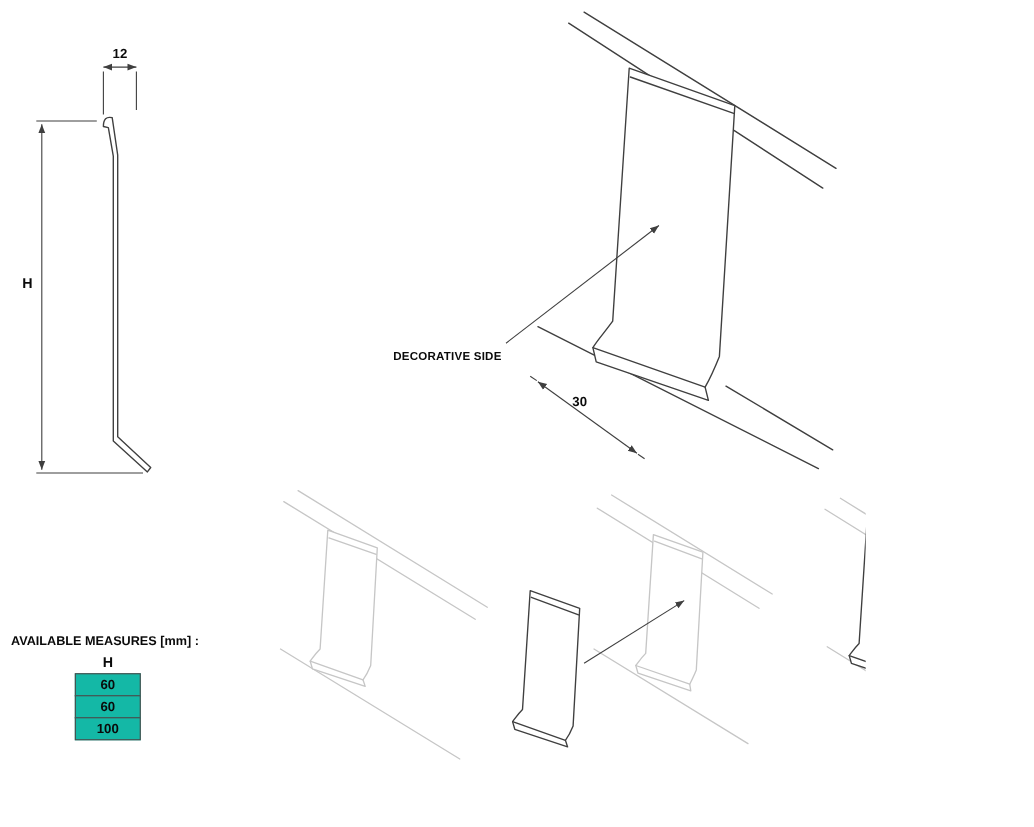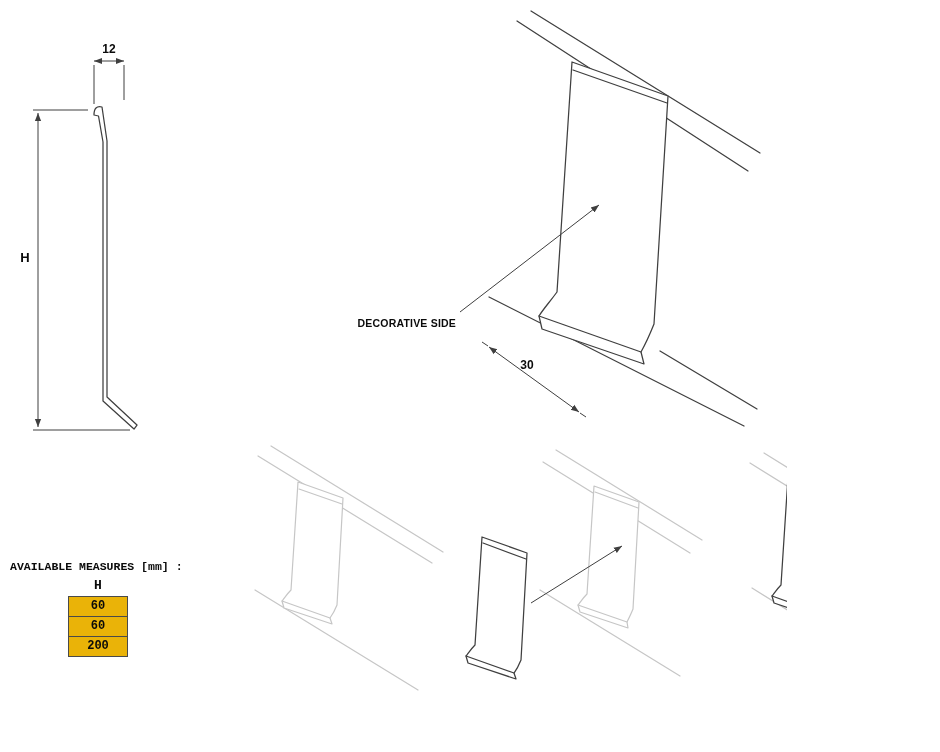--- a/index.html
+++ b/index.html
@@ -13,27 +13,27 @@
   .ln   { fill:none; stroke:#3f3f3f; stroke-width:1.25; stroke-linecap:round; stroke-linejoin:round; }
   .lnl  { fill:none; stroke:#c6c6c6; stroke-width:1.2;  stroke-linecap:round; stroke-linejoin:round; }
   .sil  { fill:#ffffff; stroke:#3f3f3f; stroke-width:1.25; stroke-linejoin:round; }
   .sill { fill:#ffffff; stroke:#c6c6c6; stroke-width:1.2;  stroke-linejoin:round; }
   .dim  { fill:none; stroke:#3f3f3f; stroke-width:1; }
 
   .lbl      { font:bold 12px "Liberation Sans", sans-serif; fill:#0a0a0a; }
   .lbl-big  { font:bold 13px "Liberation Sans", sans-serif; fill:#0a0a0a; }
   .lbl-small{ font:bold 10.5px "Liberation Sans", sans-serif; fill:#0a0a0a; letter-spacing:.2px; }
 
-  .measures-panel { position:absolute; left:10px; top:560px; width:210px;font-family:Liberation Mono, monospace; }
+  .measures-panel { position:absolute; left:10px; top:577px; width:210px; }
   .measures-title { font-weight:bold; font-size:11.5px; color:#0a0a0a; white-space:nowrap; }
   .measures-col   { margin-left:58px; width:60px; margin-top:5px; }
   .measures-header{ font-weight:bold; font-size:13px; color:#0a0a0a; text-align:center; margin-bottom:3px; }
   .measures-cell  {
     border:1px solid #4a4a4a; margin-top:-1px; height:19px; line-height:19px;
-    text-align:center; font-weight:bold; font-size:12px; color:#0a0a0a; background:#eab308;
+    text-align:center; font-weight:bold; font-size:12px; color:#0a0a0a; background:#14b8a6;
   }
   .measures-cell:first-child { margin-top:0; }
 </style>
 </head>
 <body>
 
 <div class="canvas">
 
   <svg width="940" height="752" viewBox="0 0 940 752">
     <defs>
@@ -109,18 +109,18 @@
     </g>
   </svg>
 
   <div class="measures-panel">
     <div class="measures-title">AVAILABLE MEASURES [mm] :</div>
     <div class="measures-col">
       <div class="measures-header">H</div>
       <div class="measures-table">
         <div class="measures-cell">60</div>
         <div class="measures-cell">60</div>
-        <div class="measures-cell">200</div>
+        <div class="measures-cell">100</div>
       </div>
     </div>
   </div>
 
 </div>
 
 </body></html>

